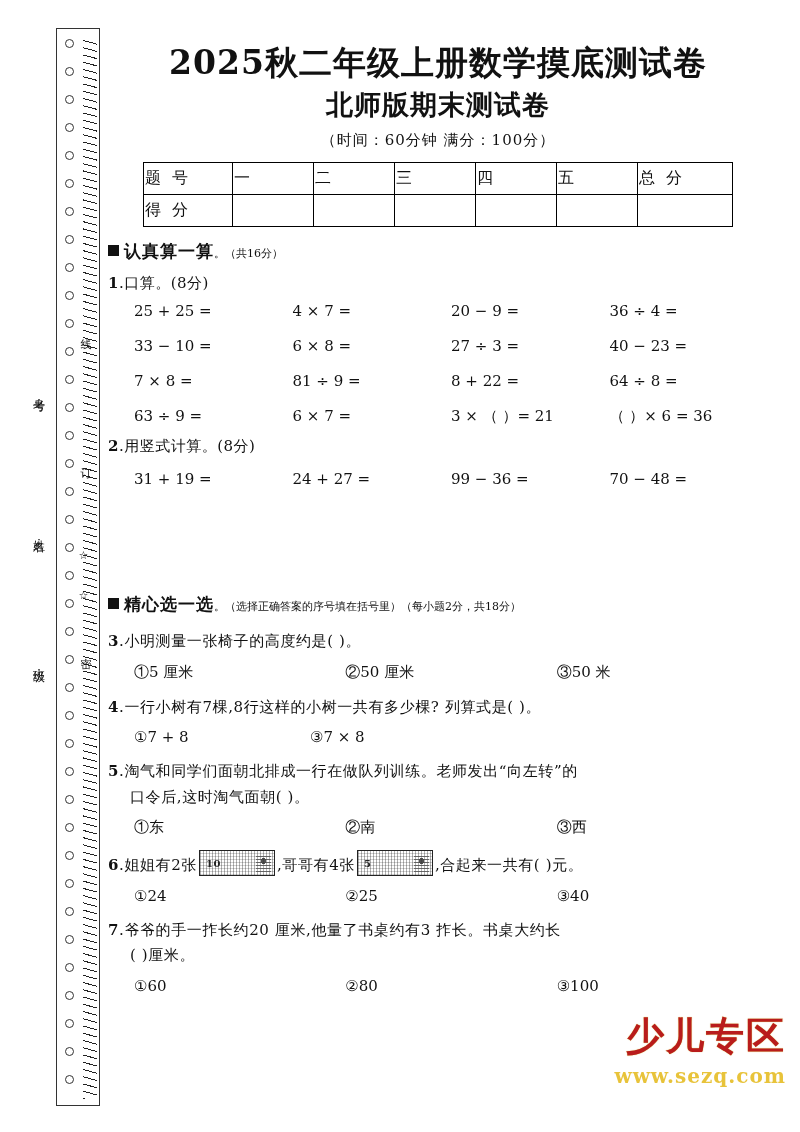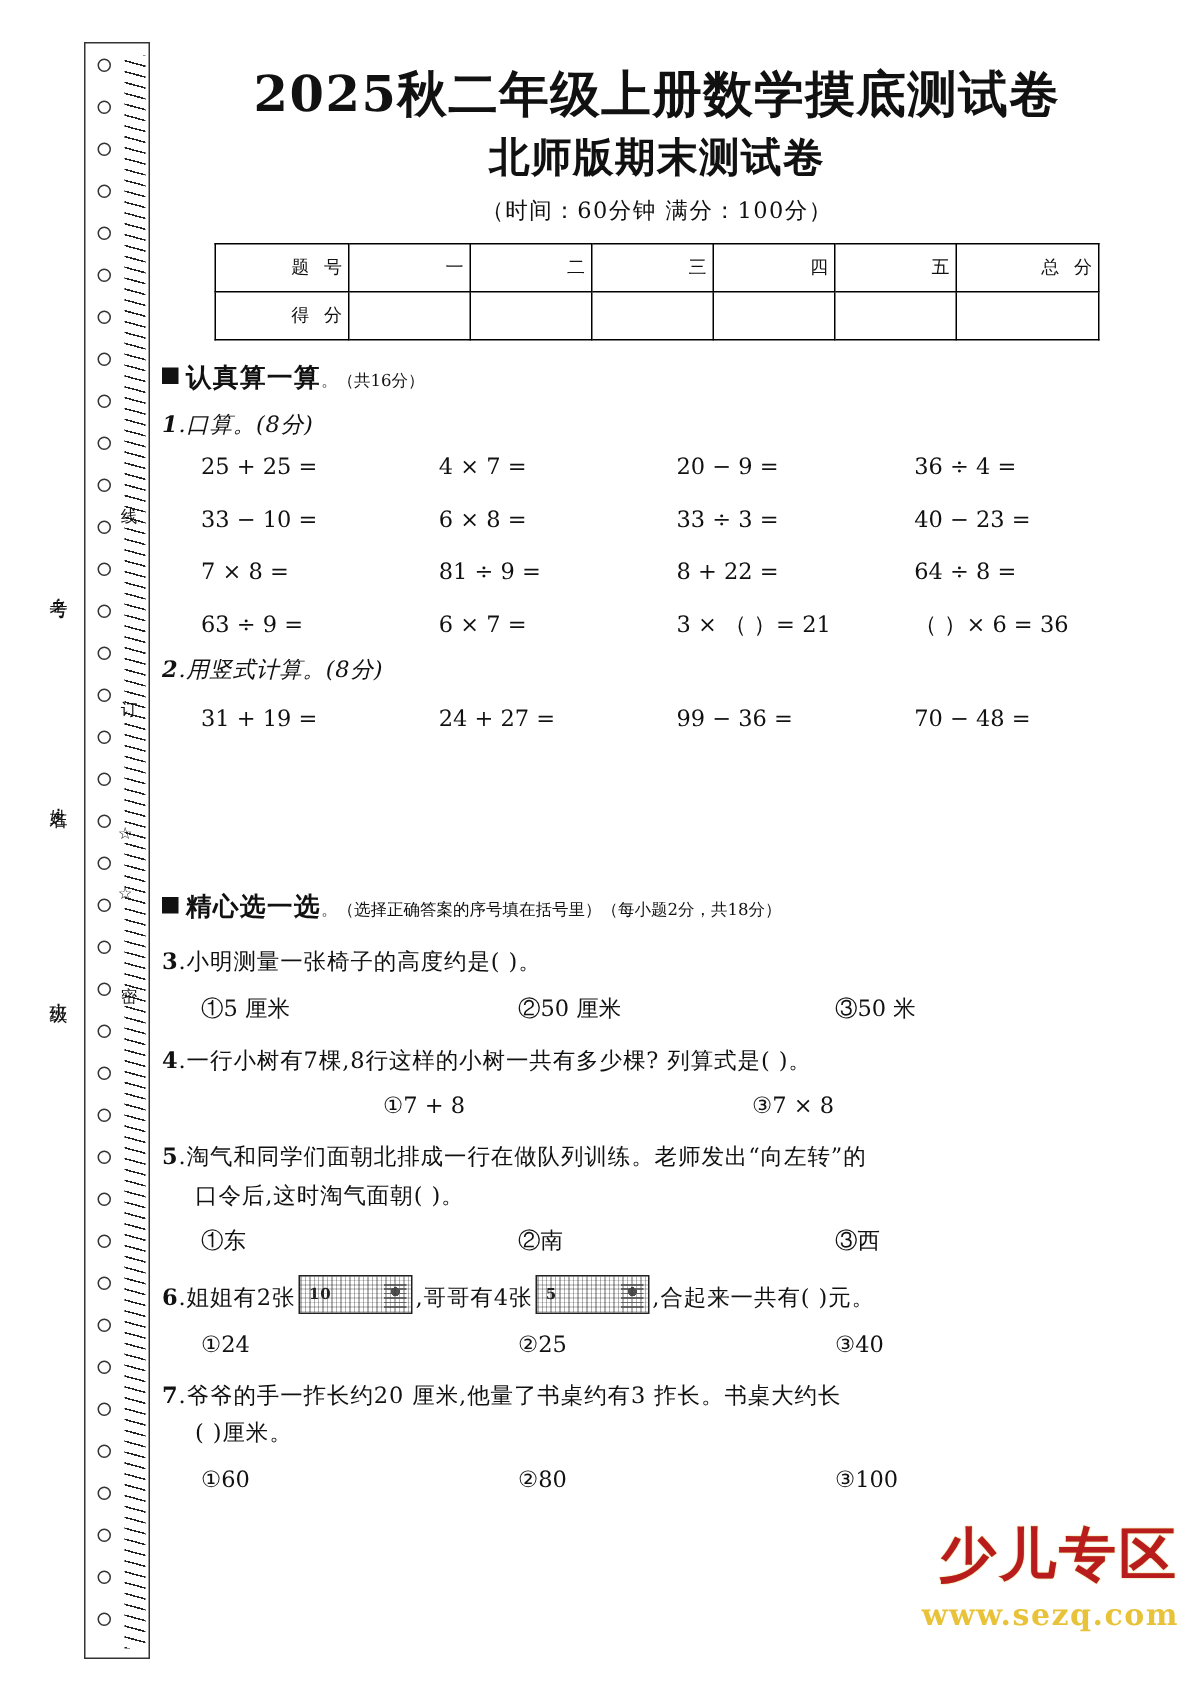--- a/index.html
+++ b/index.html
@@ -71,22 +71,22 @@
 
   table.score{
     border-collapse:collapse;
     margin:12px auto 0 auto;
     width:590px;
     table-layout:fixed;
   }
   table.score td{
     border:1px solid #000;
     height:29px;
-    text-align:right;
-    font-size:12px;
+    text-align:left;
+    font-size:16px;
     font-family:"DejaVu Serif","Liberation Serif",serif;
     letter-spacing:3px;
   }
   table.score td.lbl{width:86px;}
   table.score td.total{width:92px;}
 
   .sec{
     margin-top:13px;
     font-size:15.5px;
     font-family:"DejaVu Serif","Liberation Serif",serif;
@@ -96,21 +96,20 @@
     vertical-align:1px;
   }
   .sec b{font-size:17px;letter-spacing:1px;}
   .sec .note{font-size:11px;}
 
   .qline{
     font-size:15px;
     font-family:"DejaVu Serif","Liberation Serif",serif;
     margin-top:11px;
     letter-spacing:.5px;
-    font-style:italic;
   }
   .qnum{font-weight:bold;}
   .grid4{
     display:grid;grid-template-columns:repeat(4,1fr);
     margin-top:9px;
     row-gap:17px;
     padding-left:26px;
     font-size:15px;
     font-family:"DejaVu Serif","Liberation Serif",serif;
   }
@@ -259,21 +258,21 @@
       <span class="qnum">1</span><span>.口算。(8分)</span>
     </div>
 
     <div class="grid4">
       <span>25 + 25 =</span>
       <span>4 × 7 =</span>
       <span>20 − 9 =</span>
       <span>36 ÷ 4 =</span>
       <span>33 − 10 =</span>
       <span>6 × 8 =</span>
-      <span>33 ÷ 3 =</span>
+      <span>27 ÷ 3 =</span>
       <span>40 − 23 =</span>
       <span>7 × 8 =</span>
       <span>81 ÷ 9 =</span>
       <span>8 + 22 =</span>
       <span>64 ÷ 8 =</span>
       <span>63 ÷ 9 =</span>
       <span>6 × 7 =</span>
       <span>3 × （      ）= 21</span>
       <span>（      ）× 6 = 36</span>
     </div>
@@ -300,21 +299,21 @@
     </div>
     <div class="choices">
       <span>①5 厘米</span>
       <span>②50 厘米</span>
       <span>③50 米</span>
     </div>
 
     <div class="qtext">
       <span class="qnum">4</span><span>.一行小树有7棵,8行这样的小树一共有多少棵? 列算式是(        )。</span>
     </div>
-    <div class="choices" style="grid-template-columns:176px 246px 1fr;text-align:right;">
+    <div class="choices" style="grid-template-columns:176px 246px 1fr;">
       <span>①7 + 8</span>
       <span>③7 × 8</span>
     </div>
 
     <div class="qtext">
       <span class="qnum">5</span><span>.淘气和同学们面朝北排成一行在做队列训练。老师发出“向左转”的</span><br>
       <span class="indent">口令后,这时淘气面朝(        )。</span>
     </div>
     <div class="choices">
       <span>①东</span>

